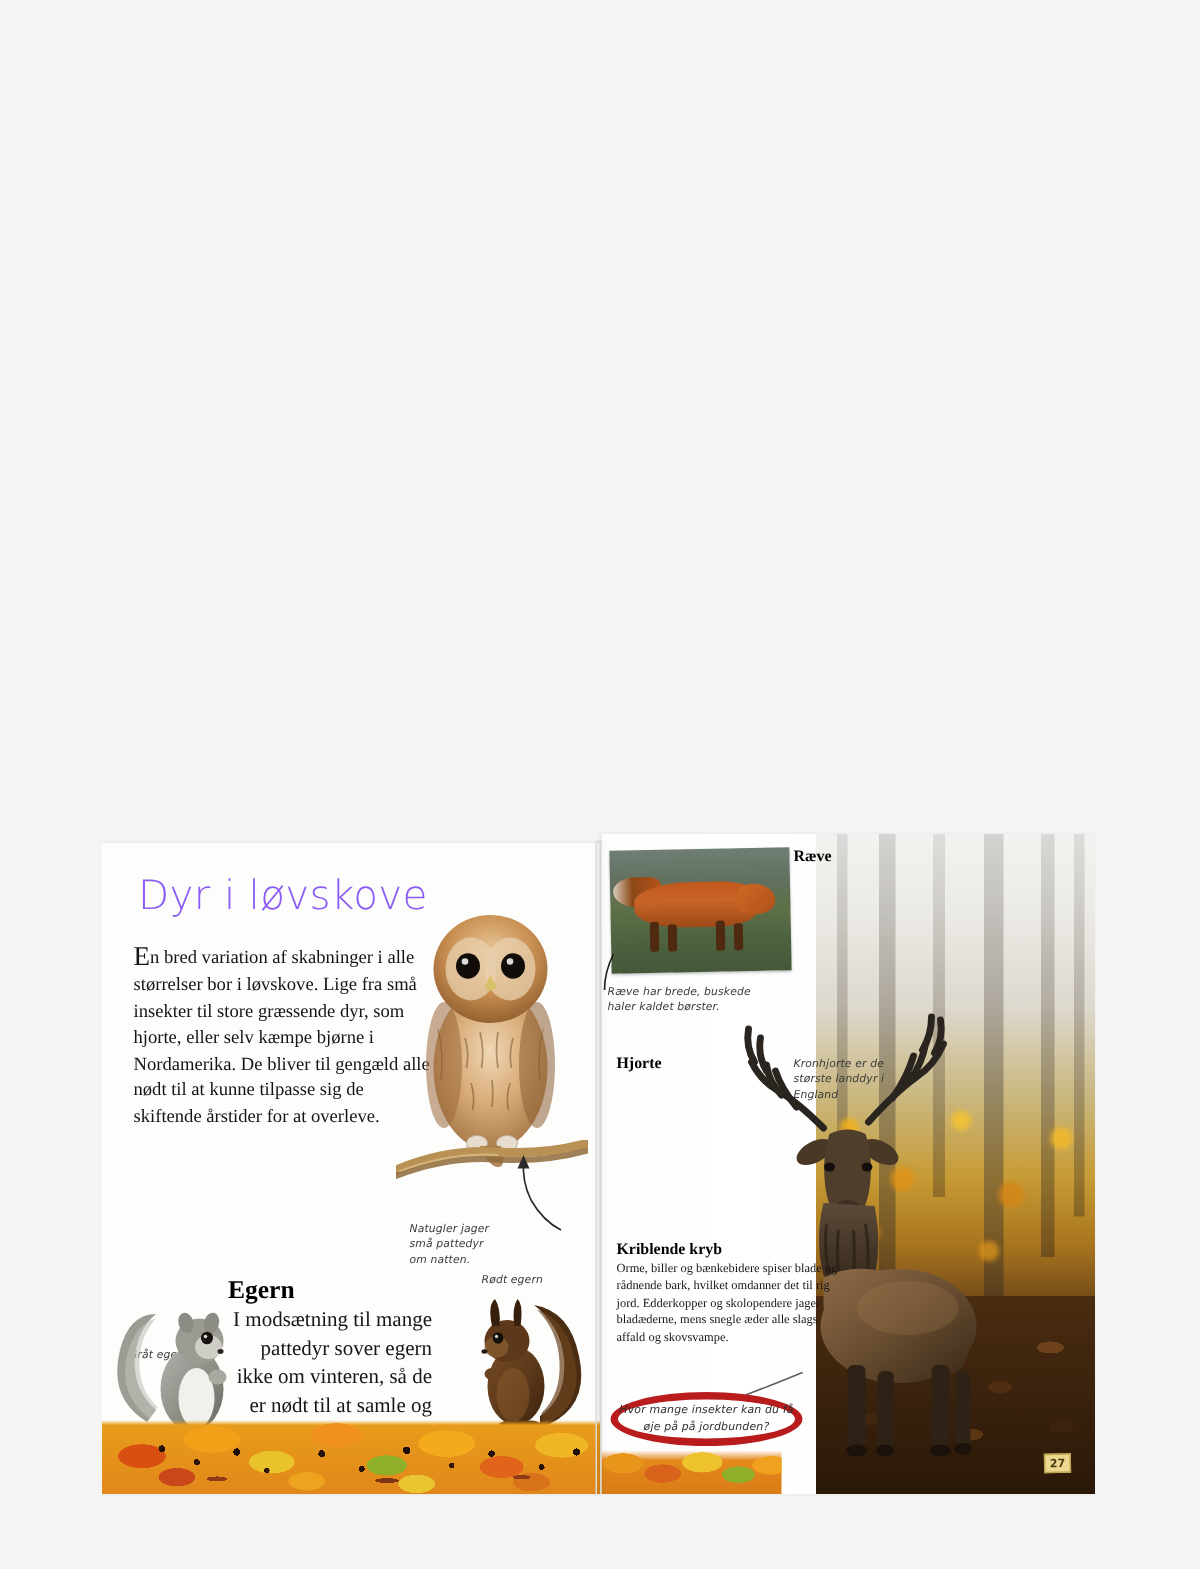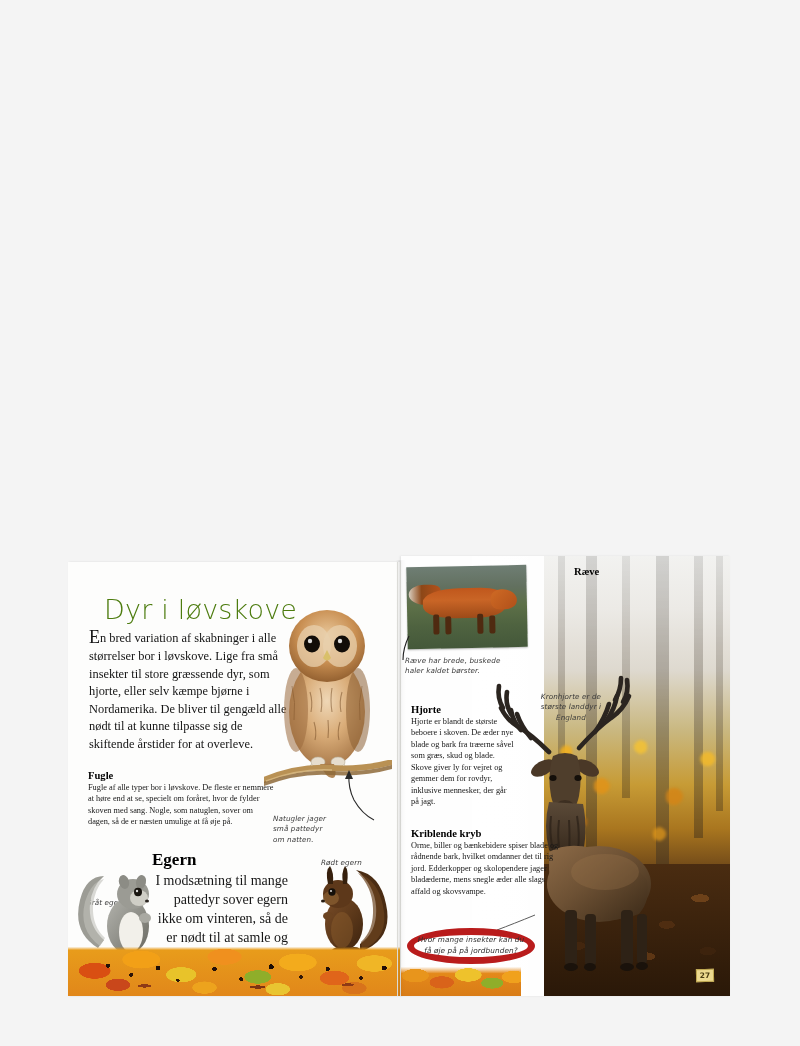--- a/index.html
+++ b/index.html
@@ -45,26 +45,26 @@
   #gutter {
     position:absolute; left:328px; top:4px; width:10px; height:436px;
     background: linear-gradient(to right, rgba(0,0,0,0.00), rgba(0,0,0,0.07), rgba(0,0,0,0.015), rgba(0,0,0,0));
     pointer-events:none; z-index: 40;
   }
 
   
   h1#page-title {
     position: absolute;
     left: 20px; top: 16px;
-    margin: 16px;
+    margin: 4px;
     font-family: "DejaVu Sans", "Liberation Sans", sans-serif;
     font-weight: 300;
     font-size: 27px;
     letter-spacing: .2px;
-    color: #4d7c0f;
+    color: #8b5cf6;
   }
 
   #intro {
     position: absolute;
     left: 21px; top: 56px;
     width: 200px;
     font-size: 12.4px;
     line-height: 1.42;
     color: #141414;
     text-align: left;
@@ -107,21 +107,21 @@
   .hand {
     font-family: "DejaVu Sans", "Liberation Sans", sans-serif;
     font-size: 7.2px;
     font-style: italic;
     line-height: 1.45;
     color: #3a3a3a;
     letter-spacing: .1px;
   }
 
   #cap-graa  { position:absolute; left:18px;  top:292px;margin-top:44px; }
-  #cap-roedt { position:absolute; left:253px; top:296px; }
+  #cap-roedt { position:absolute; left:253px; top:286px; }
   #cap-owl   { position:absolute; left:205px; top:252px; width:62px; }
 
   
   
   .leaf-ground {
     position: absolute; left: 0; bottom: 0; width: 100%; height: 56px;
     background:
       radial-gradient(ellipse 26px 13px at 8% 55%,  #d94f12 0%, #d94f12 60%, rgba(0,0,0,0) 62%),
       radial-gradient(ellipse 30px 14px at 22% 35%, #f2a017 0%, #f2a017 62%, rgba(0,0,0,0) 64%),
       radial-gradient(ellipse 24px 12px at 34% 62%, #e8c32a 0%, #e8c32a 62%, rgba(0,0,0,0) 64%),
@@ -250,33 +250,33 @@
   #fox-photo .fox-leg.l3 { left:70px; top:48px; }
   #fox-photo .fox-leg.l4 { left:82px; top:50px; height:18px;}
 
   #fox-caption { position:absolute; left:4px; top:100px; width:110px; z-index:7; }
   #fox-pointer { position:absolute; left:0px; top:78px; width:30px; height:28px; z-index:7; }
 
   .r-sec { position:absolute; z-index:8; }
   .r-sec .sec-head { font-size:10.6px; }
   .r-sec .sec-body { font-size:8.3px; line-height:1.38; }
 
-  #raeve { left:128px; top:10px; width:160px;margin-left:45px; }
+  #raeve { left:128px; top:10px; width:160px; }
   #hjorte { left:10px; top:148px; width:104px; }
   #kryb  { left:10px; top:272px; width:150px; }
 
-  #cap-stag { position:absolute; left:128px; top:136px; width:84px; z-index:9; text-align:center; }
+  #cap-stag { position:absolute; left:128px; top:148px; width:84px; z-index:9; }
 
   
   #stag { position:absolute; left:86px; top:118px; width:168px; height:300px; z-index:7; }
 
   
   #bubble {
     position:absolute; left:6px; top:372px; width:128px; height:36px;
-    border:7px solid #b91c1c; border-radius:50%;
+    border:5px solid #b91c1c; border-radius:50%;
     background: rgba(255,255,255,.72);
     z-index:12;
     display:flex; align-items:center; justify-content:center;
   }
   #bubble .hand { text-align:center; font-size:7.3px; line-height:1.5; color:#2e2e2e; }
   #bubble-tail {
     position:absolute; left:96px; top:358px; width:40px; height:18px; z-index:12;
   }
 
   
@@ -363,24 +363,20 @@
       <path d="M0 24 Q34 11 66 13 Q100 15 128 7" stroke="#8e6a39" stroke-width="4" fill="none" stroke-linecap="round" opacity=".85"></path>
       <path d="M2 21 Q36 8 68 10" stroke="#d9bc86" stroke-width="1.4" fill="none" opacity=".8"></path>
     </svg>
 
     <div id="cap-owl" class="hand">Natugler jager små pattedyr om natten.</div>
     <svg style="position:absolute;left:264px;top:206px;width:46px;height:54px;" viewBox="0 0 46 54" aria-hidden="true">
       <path d="M42 52 Q30 46 22 32 Q16 20 17 6" stroke="#2a2a2a" stroke-width="1.1" fill="none"></path>
       <path d="M17 2 l-4 9 l8 0 Z" fill="#2a2a2a"></path>
     </svg>
 
-    <div id="fugle" class="r-sec">
-      <div class="sec-head">Fugle</div>
-      <div class="sec-body">Fugle af alle typer bor i løvskove. De fleste er nemmere at høre end at se, specielt om foråret, hvor de fylder skoven med sang. Nogle, som natuglen, sover om dagen, så de er næsten umulige at få øje på.</div>
-    </div>
 
     <div id="egern">
       <div class="sec-head">Egern</div>
       <div class="sec-body">I modsætning til mange pattedyr sover egern ikke om vinteren, så de er nødt til at samle og opbevare mad til de kolde måneder. Nødder holder sig godt, og egern samler dem om efteråret.</div>
     </div>
 
     <div id="cap-graa" class="hand">Gråt egern</div>
     <div id="cap-roedt" class="hand">Rødt egern</div>
 
     <svg id="grey-squirrel" viewBox="0 0 90 104" aria-hidden="true">
@@ -483,21 +479,20 @@
       <path d="M2 26 Q2 14 8 2" stroke="#1e1e1e" stroke-width="1.1" fill="none"></path>
     </svg>
     <div id="fox-caption" class="hand">Ræve har brede, buskede haler kaldet børster.</div>
 
     <div id="raeve" class="r-sec">
       <div class="sec-head">Ræve</div>
     </div>
 
     <div id="hjorte" class="r-sec">
       <div class="sec-head">Hjorte</div>
-      <div class="sec-body">Hjorte er blandt de største beboere i skoven. De æder nye blade og bark fra træerne såvel som græs, skud og blade. Skove giver ly for vejret og gemmer dem for rovdyr, inklusive mennesker, der går på jagt.</div>
     </div>
 
     <svg id="stag" viewBox="0 0 168 300" aria-hidden="true">
       <defs>
         <linearGradient id="stagBody" x1="0" y1="0" x2="1" y2="1">
           <stop offset="0%" stop-color="#8c6a47"></stop>
             <stop offset="45%" stop-color="#6d5134"></stop>
             <stop offset="100%" stop-color="#3b2a18"></stop>
         </linearGradient>
         <linearGradient id="stagNeck" x1="0" y1="0" x2="0" y2="1">

